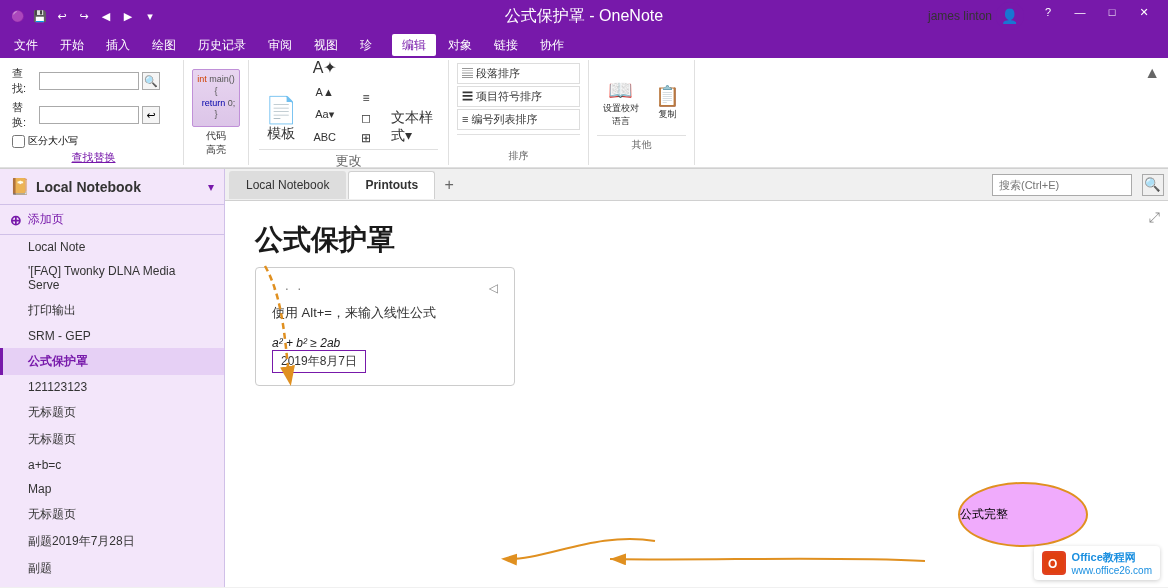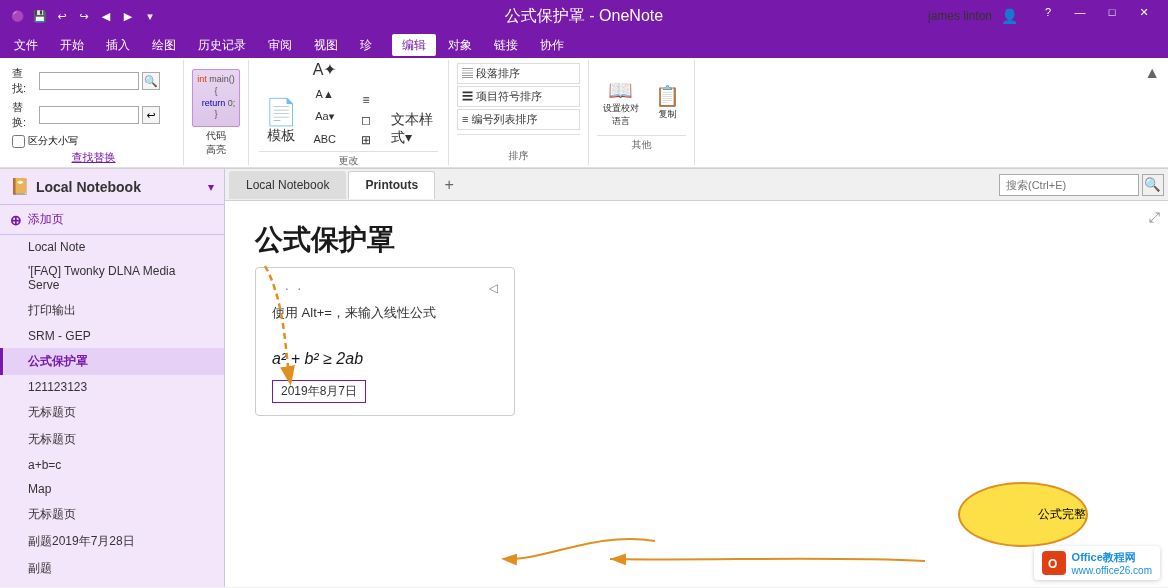--- a/index.html
+++ b/index.html
@@ -51,36 +51,36 @@
     .note-item.active { background: #e6d0f5; border-left-color: #7719aa; font-weight: bold; color: #7719aa; }
 
     
     .content-area { flex: 1; display: flex; flex-direction: column; background: #f9f9f9; }
 
     
     .tabs-bar { display: flex; align-items: center; background: #f0f0f0; border-bottom: 1px solid #d0d0d0; padding: 0 4px; height: 32px; }
     .page-tab { padding: 4px 16px; font-size: 12px; cursor: pointer; border: 1px solid transparent; border-bottom: none; border-radius: 3px 3px 0 0; height: 28px; display: flex; align-items: center; background: #ddd; color: #333; margin-right: 2px; }
     .page-tab.active { background: white; border-color: #d0d0d0; font-weight: bold; }
     .page-tab-add { width: 24px; height: 24px; display: flex; align-items: center; justify-content: center; cursor: pointer; color: #666; font-size: 16px; border: 1px solid transparent; border-radius: 3px; }
-    .search-box { margin-left: auto; display: flex; align-items: flex-start; gap: 3px; }
+    .search-box { margin-left: auto; display: flex; align-items: flex-start; gap: 10px; }
     .search-input { width: 140px; height: 22px; border: 1px solid #aaa; padding: 2px 6px; font-size: 11px; }
     .search-btn { width: 22px; height: 22px; background: #f0f0f0; border: 1px solid #aaa; cursor: pointer; display: flex; align-items: center; justify-content: center; }
 
     
     .page-content { flex: 1; padding: 20px 30px; background: white; overflow-y: auto; position: relative; }
     .page-title { font-size: 28px; font-weight: bold; color: #1a1a1a; margin-bottom: 8px; }
     .page-meta { font-size: 11px; color: #888; margin-bottom: 20px; display: flex; gap: 20px; }
 
     
     .math-box { border: 1px solid #ccc; border-radius: 4px; padding: 12px 16px; width: 260px; background: white; position: relative; }
     .math-box-header { display: flex; justify-content: space-between; align-items: center; margin-bottom: 8px; }
     .math-box-dots { color: #888; font-size: 14px; letter-spacing: 2px; }
     .math-box-arrow { color: #888; font-size: 12px; cursor: pointer; }
-    .math-instruction { font-size: 13px; color: #333; margin-bottom: 28px; }
-    .math-formula { font-size: 16px; color: #1a1a1a; margin-bottom: 12px; font-style: italic; }
+    .math-instruction { font-size: 13px; color: #333; margin-bottom: 14px; }
+    .math-formula { font-size: 12px; color: #1a1a1a; font-style: italic; }
     .math-date-box { border: 1px solid #7719aa; padding: 2px 8px; display: inline-block; font-size: 12px; color: #333; }
 
     
     .expand-btn { position: absolute; top: 8px; right: 8px; color: #888; cursor: pointer; font-size: 14px; }
 
     
     .watermark { position: fixed; bottom: 8px; right: 8px; background: white; border-radius: 4px; padding: 4px 8px; display: flex; align-items: center; gap: 6px; box-shadow: 0 1px 4px rgba(0,0,0,0.2); z-index: 100; }
     .watermark-logo { width: 24px; height: 24px; background: #e04020; border-radius: 4px; display: flex; align-items: center; justify-content: center; color: white; font-size: 14px; font-weight: bold; }
     .watermark-text { display: flex; flex-direction: column; }
     .watermark-name { font-size: 11px; font-weight: bold; color: #1a8fe0; }
@@ -173,21 +173,21 @@
         </div>
         <div style="display:flex;flex-direction:column;gap:2px;margin-left:4px;">
           <div class="ribbon-btn" style="font-size:12px;padding:1px 4px;">≡</div>
           <div class="ribbon-btn" style="font-size:12px;padding:1px 4px;">◻</div>
           <div class="ribbon-btn" style="font-size:12px;padding:1px 4px;">⊞</div>
         </div>
         <div style="display:flex;flex-direction:column;gap:2px;">
           <div class="ribbon-btn" style="font-size:14px;padding:1px 4px;">文本样<br>式▾</div>
         </div>
       </div>
-      <div style="font-size:10px;color:#666;text-align:center;border-top:1px solid #e0e0e0;margin-top:2px;padding-top:2px;width:100%;">更改</div>
+      <div style="font-size:13px;color:#666;text-align:center;border-top:1px solid #e0e0e0;margin-top:2px;padding-top:2px;width:100%;">更改</div>
     </div>
 
     <div style="display:flex;flex-direction:column;align-items:flex-start;justify-content:center;padding:4px 8px;border-right:1px solid #e0e0e0;gap:2px;min-width:140px;">
       <div style="font-size:11px;color:#333;padding:2px 4px;border:1px solid #ddd;width:100%;cursor:pointer;">▤ 段落排序</div>
       <div style="font-size:11px;color:#333;padding:2px 4px;border:1px solid #ddd;width:100%;cursor:pointer;">☰ 项目符号排序</div>
       <div style="font-size:11px;color:#333;padding:2px 4px;border:1px solid #ddd;width:100%;cursor:pointer;">≡ 编号列表排序</div>
       <div style="font-size:10px;color:#666;text-align:center;border-top:1px solid #e0e0e0;margin-top:2px;padding-top:14px;width:100%;">排序</div>
     </div>
 
     <div style="display:flex;flex-direction:column;align-items:center;justify-content:center;padding:4px 8px;border-right:1px solid #e0e0e0;gap:3px;">
@@ -280,21 +280,21 @@
 
       <svg style="position:absolute;left:-230px;top:-120px;width:400px;height:400px;pointer-events:none;overflow:visible;">
         <defs>
           <marker id="arrow-orange2" markerWidth="8" markerHeight="8" refX="6" refY="3" orient="auto">
             <path d="M0,0 L0,6 L8,3 z" fill="#e09020"></path>
           </marker>
         </defs>
         <path d="M 270 185 C 290 220, 290 270, 295 300" stroke="#e09020" stroke-width="2.5" fill="none" stroke-dasharray="6,4" marker-end="url(#arrow-orange2)"></path>
       </svg>
 
-      <div style="position:absolute;right:80px;bottom:40px;background:#fde047;border:2px solid #e09020;border-radius:50%;width:130px;height:65px;display:flex;align-items:center;justify-content:flex-end;">
+      <div style="position:absolute;right:80px;bottom:40px;background:#f0abfc;border:2px solid #e09020;border-radius:50%;width:130px;height:65px;display:flex;align-items:center;justify-content:flex-start;">
         <span>公式完整</span>
       </div>
 
       <svg style="position:absolute;left:0;top:0;width:100%;height:100%;pointer-events:none;">
         <defs>
           <marker id="arrowhead" markerWidth="8" markerHeight="6" refX="8" refY="3" orient="auto">
             <polygon points="0 0, 8 3, 0 6" fill="#e09020"></polygon>
           </marker>
         </defs>
         <path d="M 700 360 C 600 355, 480 360, 385 358" stroke="#e09020" stroke-width="2" fill="none" marker-end="url(#arrowhead)"></path>

